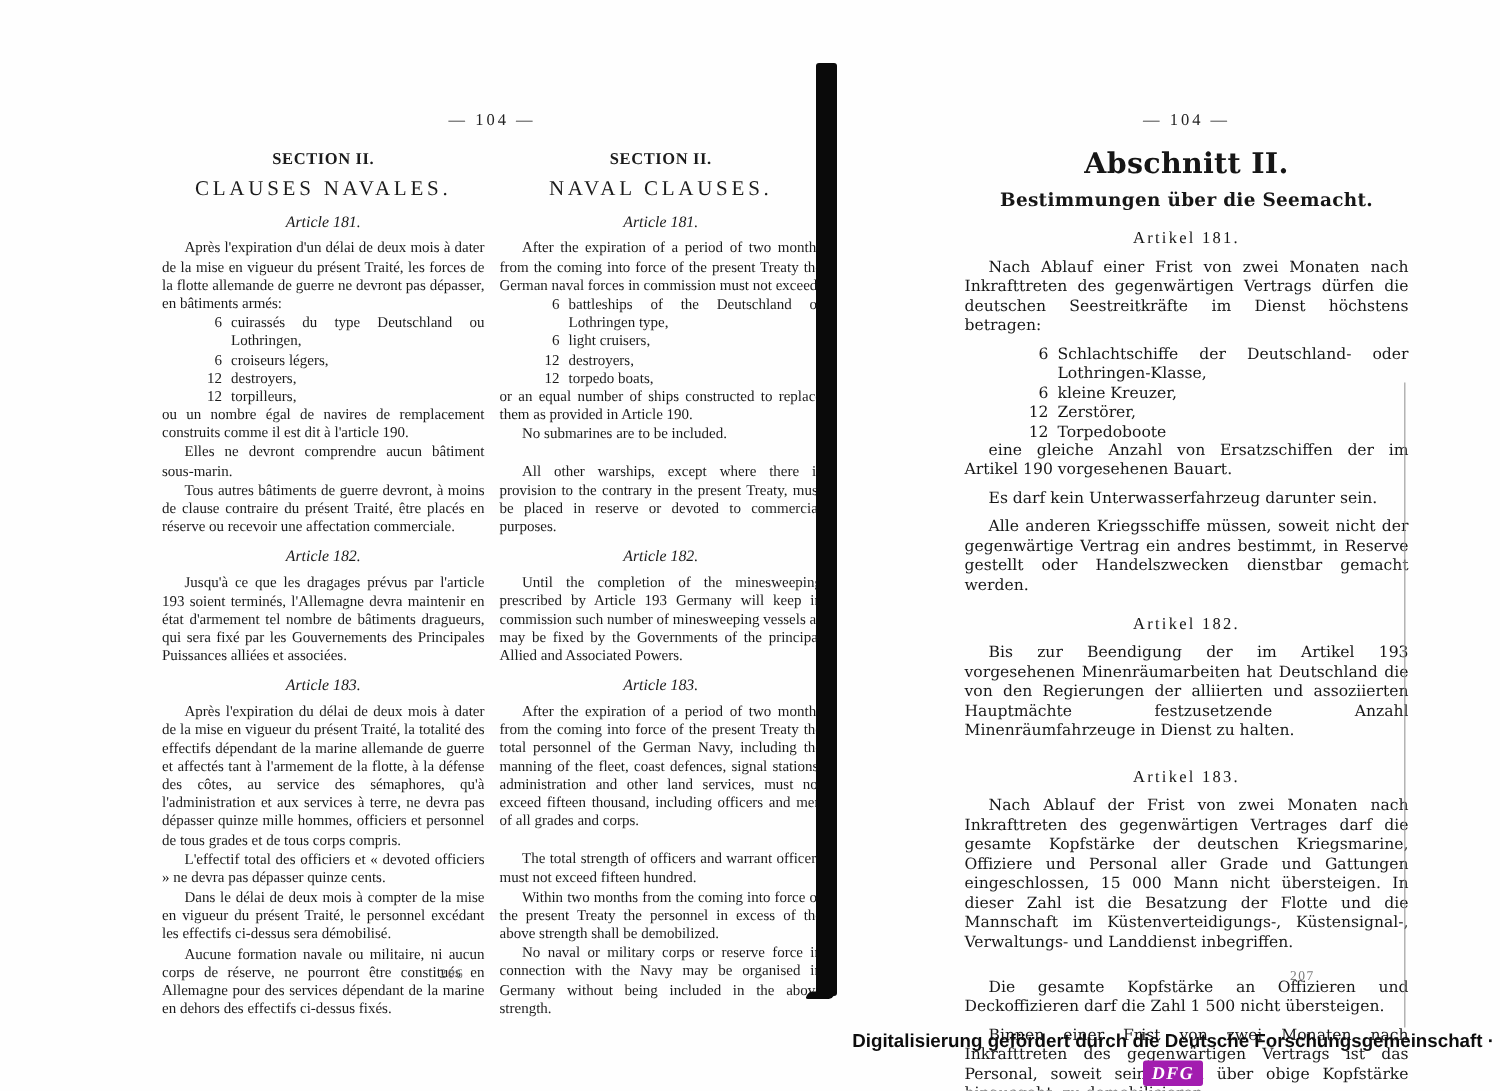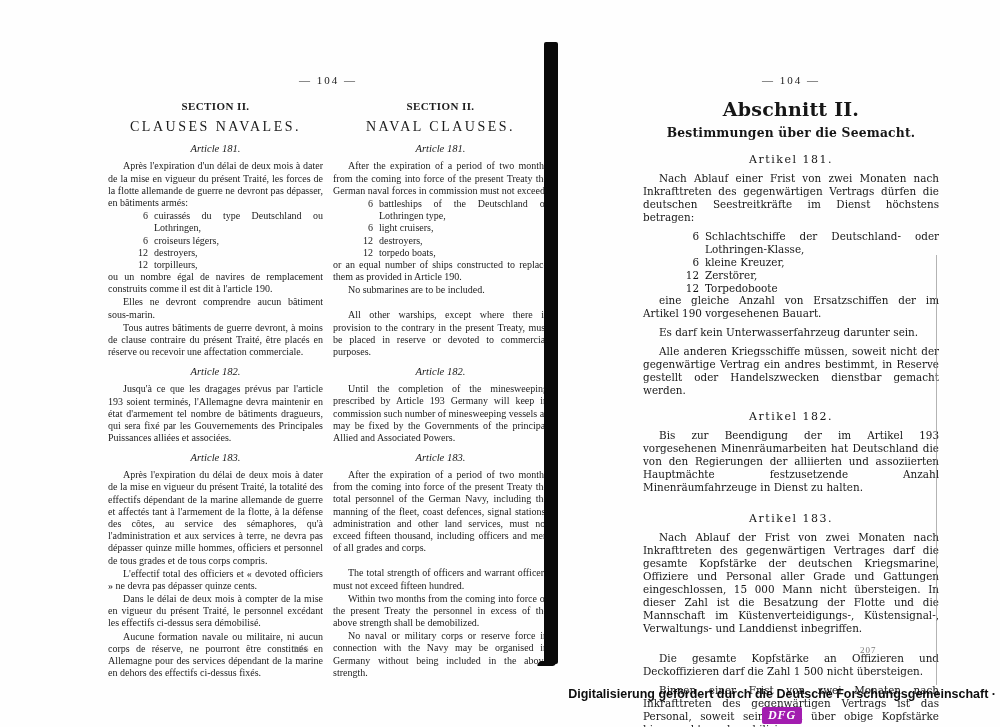--- a/index.html
+++ b/index.html
@@ -43,21 +43,21 @@
   .blk-item .txt{flex:1;}
   .blk-center{text-align:center;margin:1px 0;text-indent:0;}
   .gap-before{margin-top:13px !important;}
 
   
   .de .blk-heading{font-size:19px;letter-spacing:.2px;margin:0 0 3px;}
   .de .blk-subheading{
     font-weight:bold;letter-spacing:.2px;font-size:12.3px;margin:0 0 10px;
   }
   .de .blk-article{
-    font-style:normal;letter-spacing:1.5px;font-size:11px;margin:13px 0 6px;
+    font-style:normal;letter-spacing:1.5px;font-size:11px;margin:13px 0 6px;font-family:Liberation Serif, serif;
   }
   .de .blk-para{margin:0 0 6px;text-indent:16px;}
   .de .blk-item{padding-left:40px;}
   .de .gap-before{margin-top:18px !important;}
 
   
   #gutter{
     position:absolute;left:544px;top:42px;width:14px;height:622px;
     background:#0a0a0a;border-radius:2px;
   }

